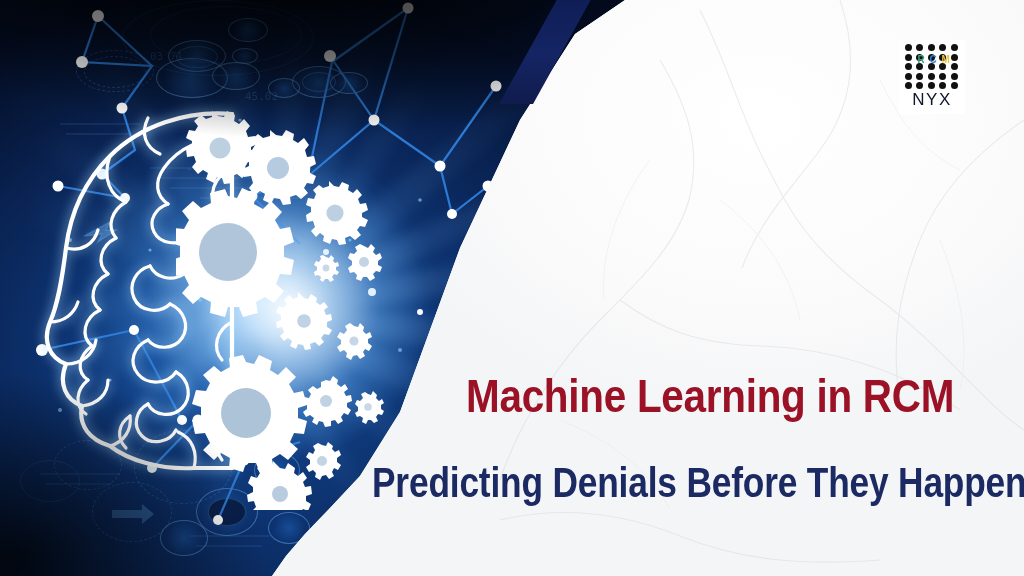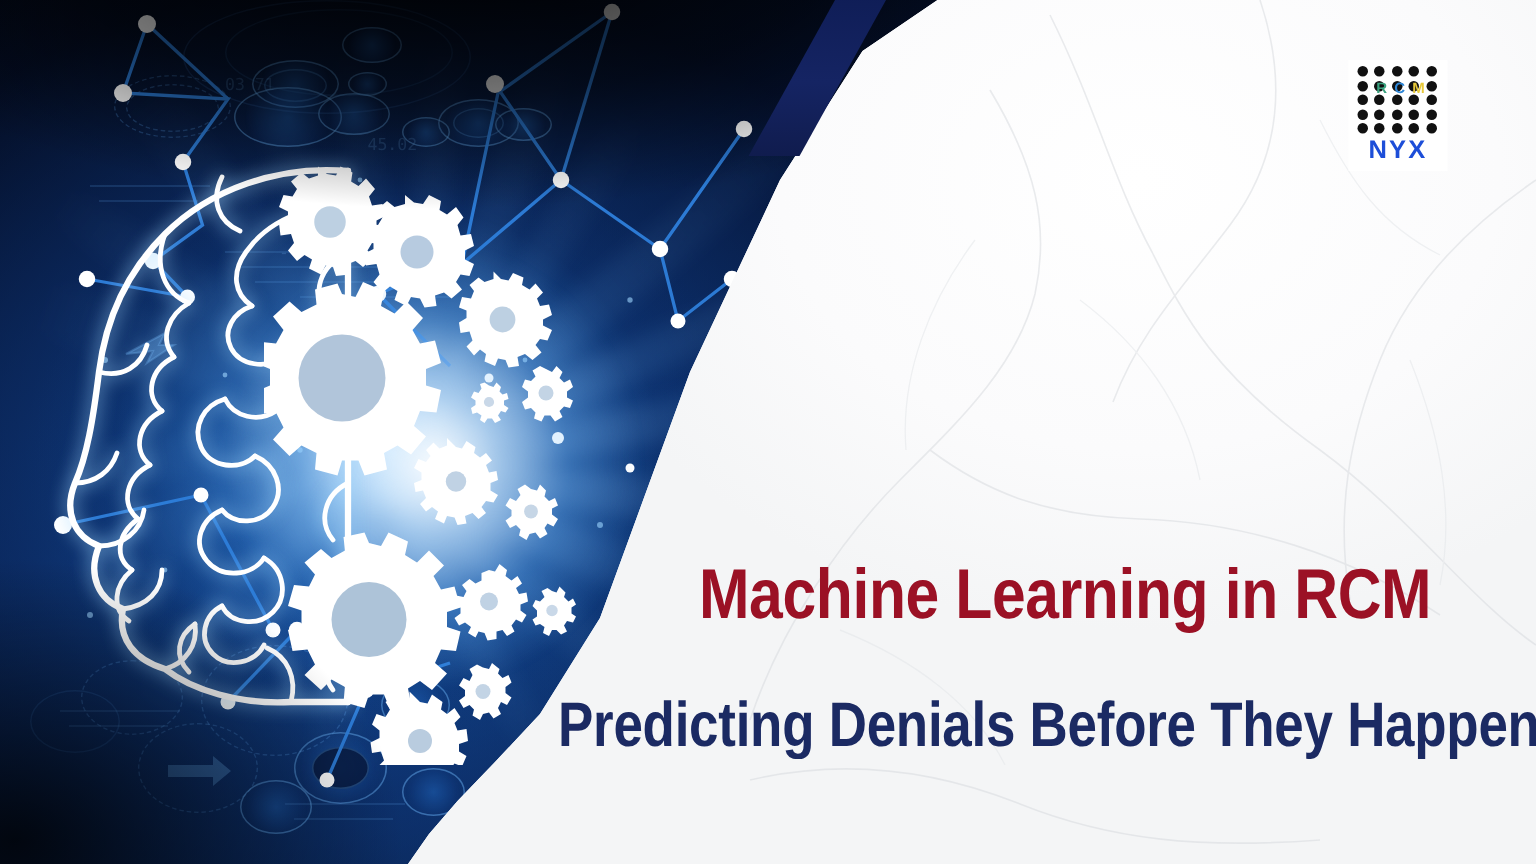--- a/index.html
+++ b/index.html
@@ -89,21 +89,21 @@
   }
 
   
   .logo{position:absolute;left:899px;top:40px;width:66px;height:74px;background:#ffffff;}
   .dotgrid{position:absolute;left:6px;top:4px;width:54px;height:46px;}
   .dot{position:absolute;width:7px;height:7px;border-radius:50%;background:#111111;}
   .rcm{position:absolute;left:6px;top:14px;width:54px;height:12px;
        font-size:10px;font-weight:bold;letter-spacing:.5px;line-height:12px;}
   .rcm span{position:absolute;}
   .nyx{position:absolute;left:0;top:50px;width:66px;text-align:center;
-       font-size:17px;font-weight:bold;letter-spacing:1.5px;color:#1d4ed8;}
+       font-size:17px;font-weight:normal;letter-spacing:1.5px;color:#0f172a;}
 </style>
 </head>
 <body>
 
 <div id="stage">
 
   <div class="art"></div>
 
   <div class="rays">
     <div class="ray" style="transform:rotate(-162deg);width:300px;height:40px;"></div>

